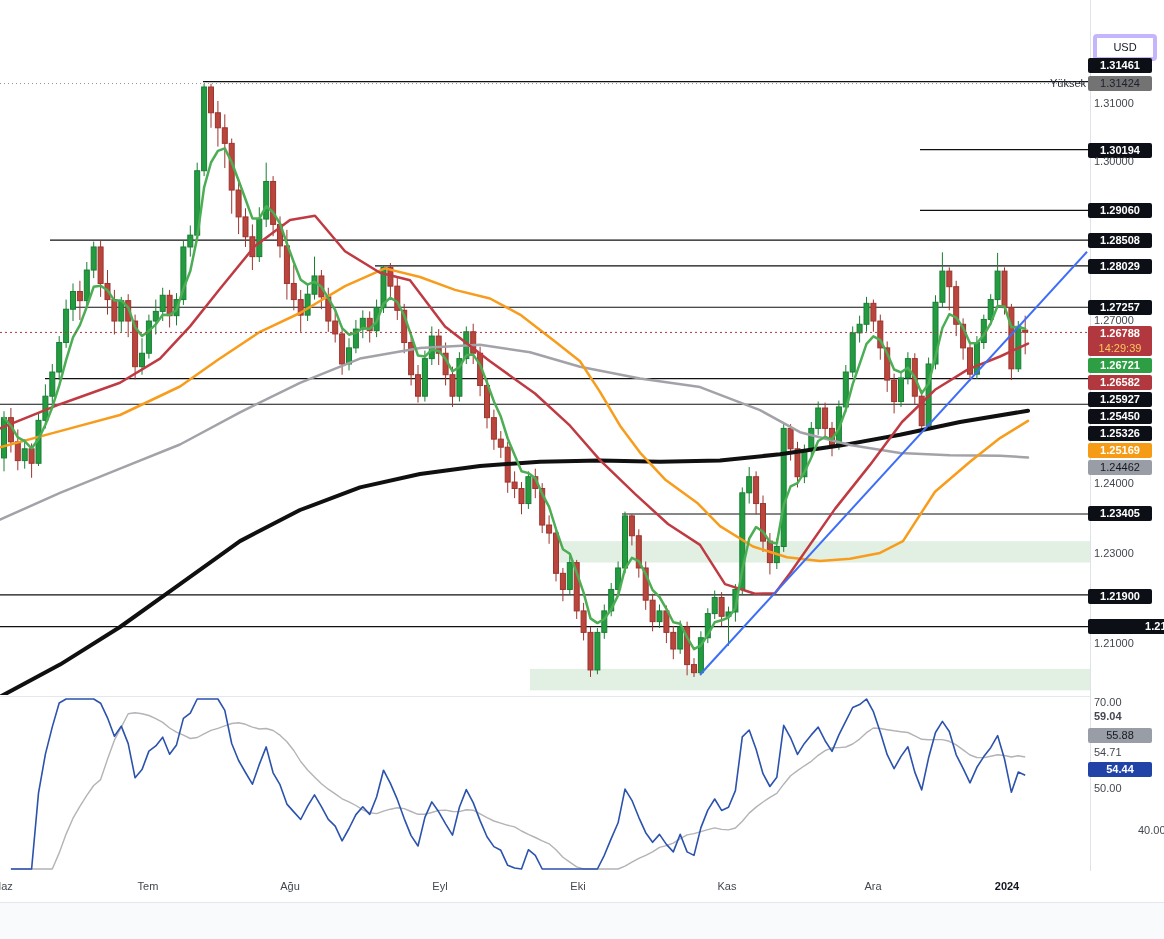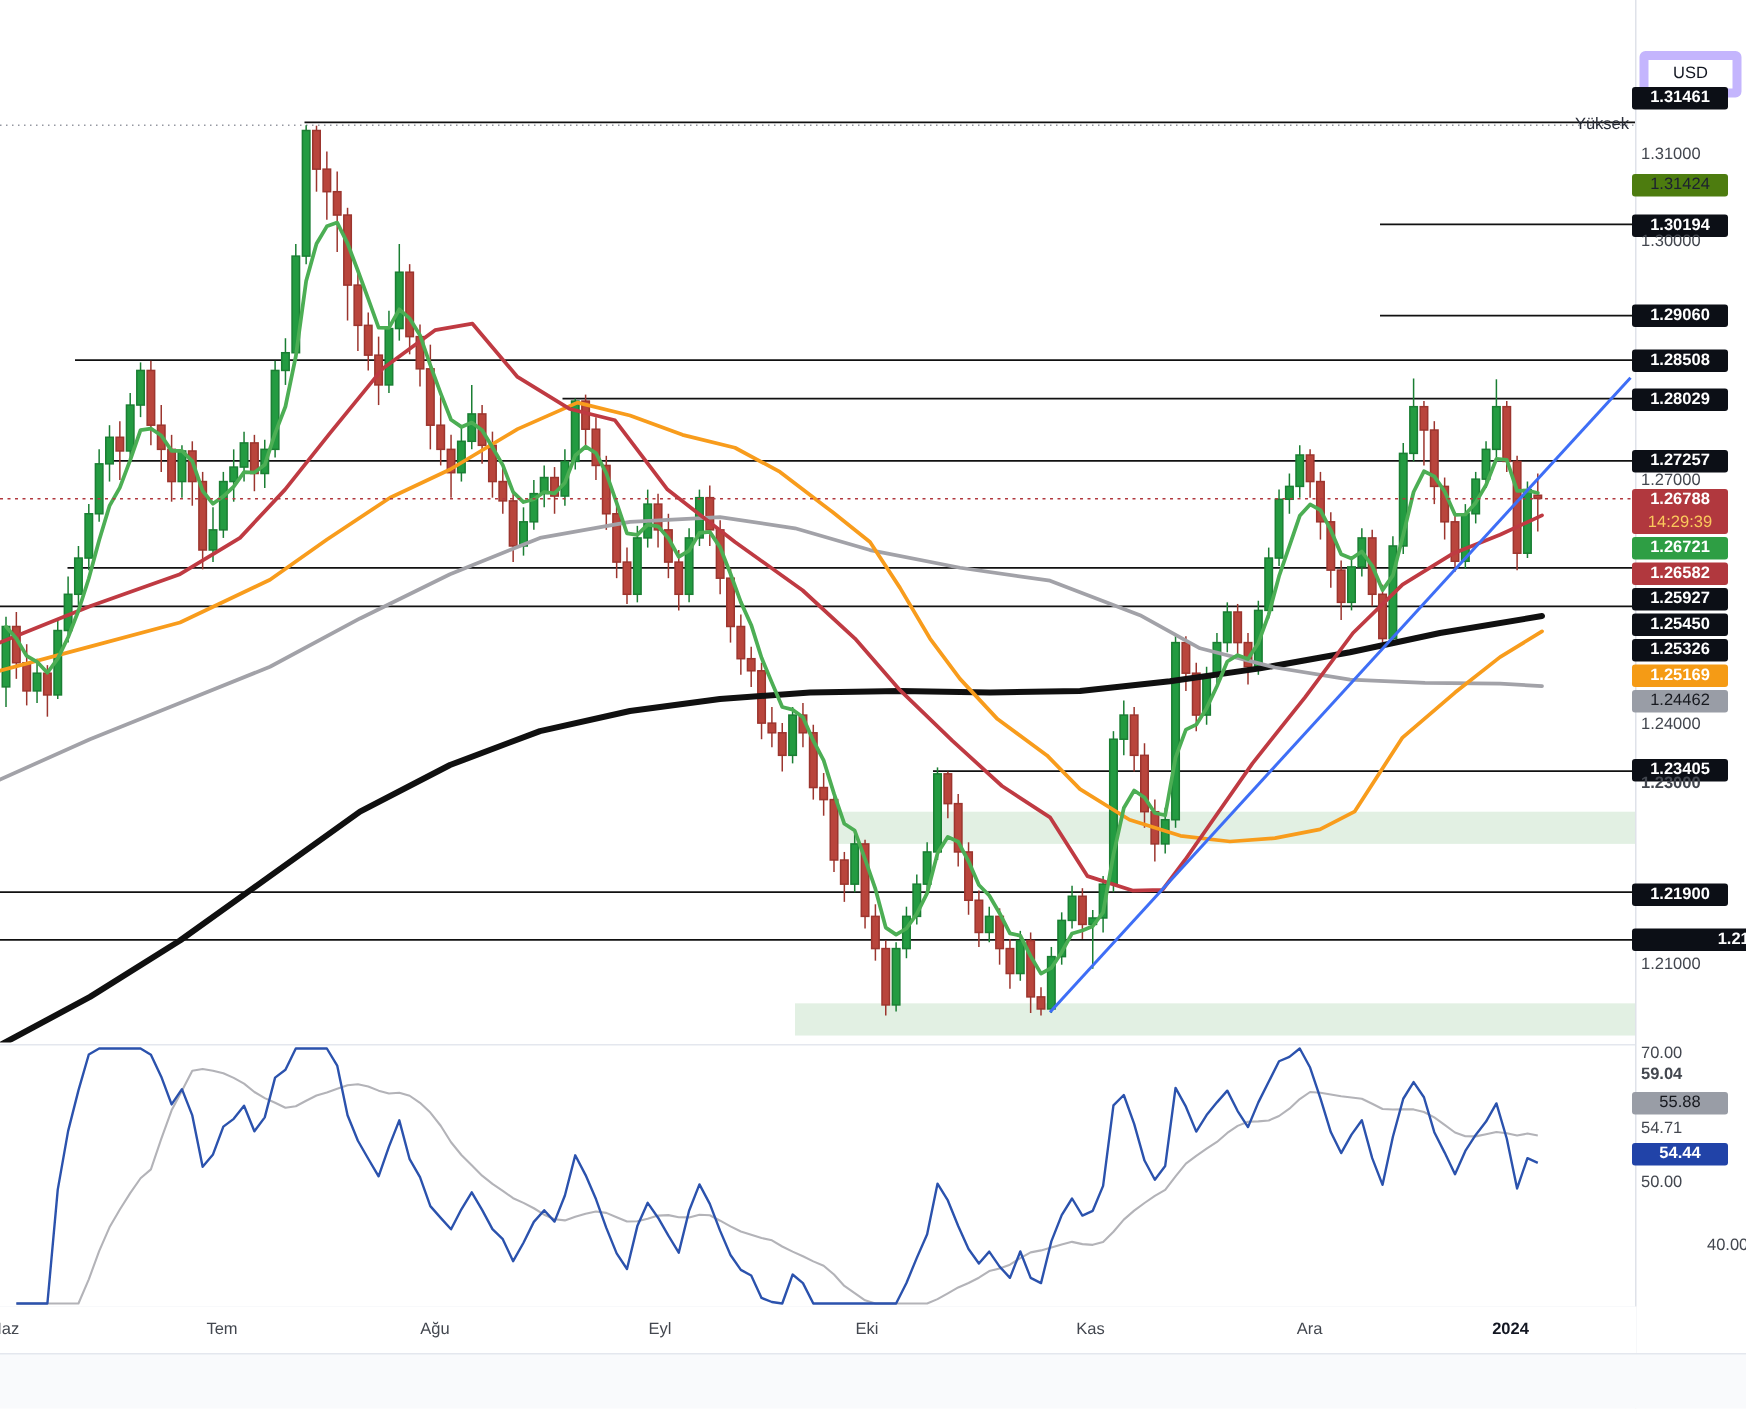--- a/index.html
+++ b/index.html
@@ -14,27 +14,27 @@
               border-left:1px solid #dfe2e9;}
   .axis-label{position:absolute;left:1088px;width:64px;height:15px;line-height:15px;
               font-size:11px;text-align:center;border-radius:2px;white-space:nowrap;}
   .axis-label.plain{background:none;color:#43474f;left:1094px;text-align:left;width:60px;}
   .axis-label.black{background:#0c0f16;color:#fff;font-weight:bold;}
   .axis-label.crimson{background:#b1383e;color:#fff;font-weight:bold;}
   .axis-label.green{background:#2e9e44;color:#fff;font-weight:bold;}
   .axis-label.orange{background:#f59b15;color:#fff;font-weight:bold;}
   .axis-label.gray{background:#999da6;color:#17191f;}
   .axis-label.blue{background:#2143a8;color:#fff;font-weight:bold;}
-  .axis-label.lightblue{background:#4d7c0f;color:#1c2030;margin-top:40px;}
+  .axis-label.lightblue{background:#737373;color:#1c2030;}
   .yuksek-prefix{position:absolute;right:78px;font-size:11px;color:#2a2e39;line-height:15px;}
   #price-box{position:absolute;left:1088px;width:64px;height:30px;background:#b1383e;
              border-radius:2px;text-align:center;}
   #price-box .v{font-size:11px;font-weight:bold;color:#fff;line-height:15px;}
   #price-box .t{font-size:11px;color:#fbc95c;line-height:14px;}
-  #usd-btn{position:absolute;left:1093px;top:34px;width:56px;height:19px;border:6px solid #c4b5fd;
+  #usd-btn{position:absolute;left:1093px;top:34px;width:56px;height:19px;border:4px solid #c4b5fd;
            border-radius:4px;background:#fff;font-size:11px;line-height:19px;text-align:center;
            color:#131722;}
   #time-axis{position:absolute;left:0;top:871px;width:1091px;height:31px;background:#fff;}
   .month-label{position:absolute;top:9px;transform:translateX(-50%);font-size:11px;color:#43474f;}
   .month-label.bold{font-weight:bold;color:#131722;}
   #bottom-strip{position:absolute;left:0;top:902px;width:1164px;height:37px;background:#f9fafc;
                 border-top:1px solid #e4e7ee;}
 </style>
 </head>
 <body>
@@ -386,21 +386,21 @@
       <div class="axis-label plain" style="top: 312.5px;">1.27000</div>
       <div class="axis-label green" style="top: 357.5px;">1.26721</div>
       <div class="axis-label crimson" style="top: 374.5px;">1.26582</div>
       <div class="axis-label black" style="top: 391.5px;">1.25927</div>
       <div class="axis-label black" style="top: 408.5px;">1.25450</div>
       <div class="axis-label black" style="top: 425.5px;">1.25326</div>
       <div class="axis-label orange" style="top: 442.5px;">1.25169</div>
       <div class="axis-label gray" style="top: 459.5px;">1.24462</div>
       <div class="axis-label plain" style="top: 475.5px;">1.24000</div>
       <div class="axis-label black" style="top: 505.5px;">1.23405</div>
-      <div class="axis-label plain" style="top: 515px; font-weight: bold;">1.23000</div>
+      <div class="axis-label plain" style="top: 546px;">1.23000</div>
       <div class="axis-label black" style="top: 588.5px;">1.21900</div>
       <div class="axis-label black" style="top: 618.5px; padding-left: 45px;">1.21307</div>
       <div class="axis-label plain" style="top: 635.5px;">1.21000</div>
       <div class="axis-label plain" style="top: 694.5px;">70.00</div>
       <div class="axis-label plain" style="top: 708.5px; font-weight: bold;">59.04</div>
       <div class="axis-label gray" style="top: 727.5px;">55.88</div>
       <div class="axis-label plain" style="top: 744.5px;">54.71</div>
       <div class="axis-label blue" style="top: 761.5px;">54.44</div>
       <div class="axis-label plain" style="top: 780.5px;">50.00</div>
       <div class="axis-label plain" style="top: 822.5px; margin-left: 44px;">40.00</div>

